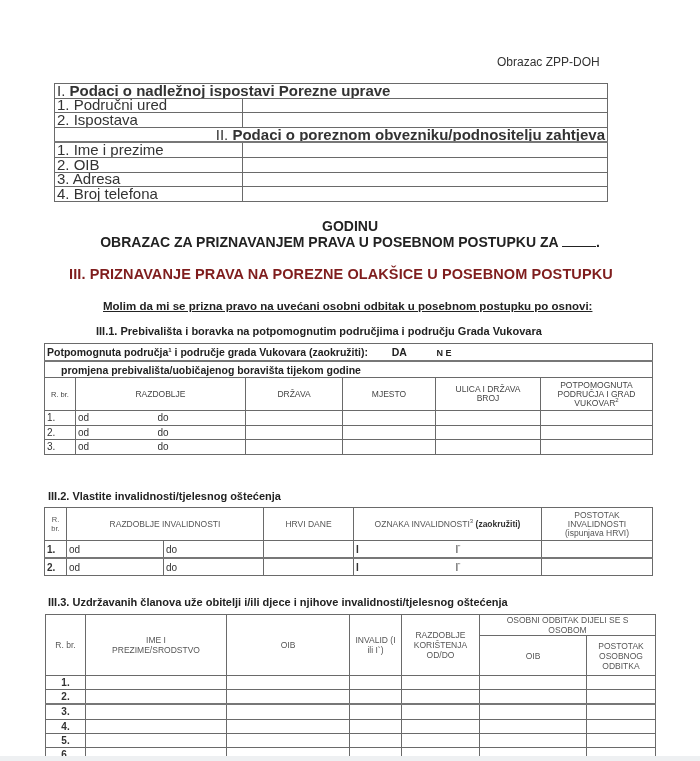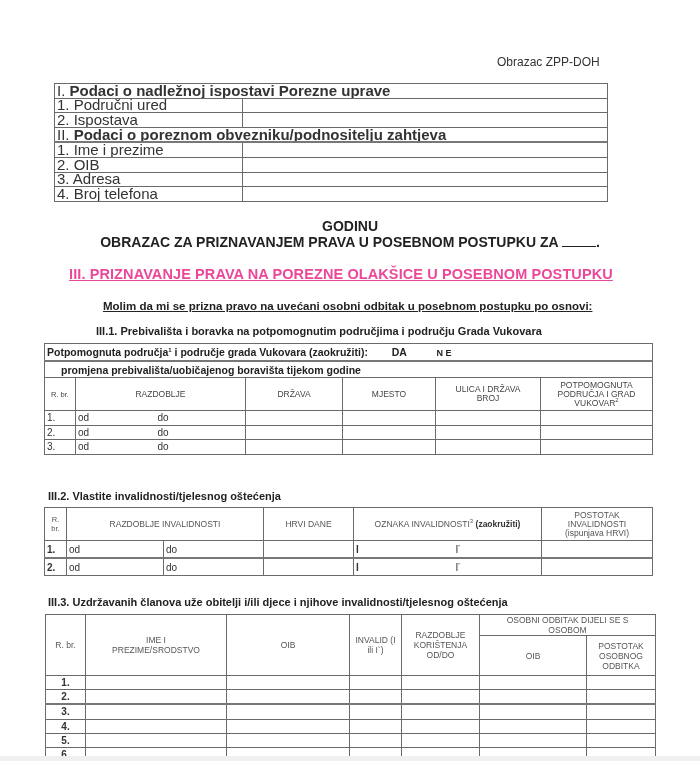--- a/index.html
+++ b/index.html
@@ -6,21 +6,21 @@
   body{width:700px;height:761px;position:relative;overflow:hidden;font-family:"Liberation Sans",sans-serif;color:#222;}
   .abs{position:absolute;}
   .form-code{left:497px;top:55px;font-size:12px;color:#333;}
   table{border-collapse:collapse;position:absolute;table-layout:fixed;}
   td,th{border:1px solid #6a6a6a;padding:0 2px;font-weight:normal;vertical-align:middle;overflow:hidden;white-space:nowrap;}
   .t1{left:54px;top:83px;width:554px;border:1.5px solid #777;}
   .t1 td{height:13.6px;font-size:15px;line-height:12px;color:#333;}
   .t1 .sec{font-weight:bold;}
   .t1 .sec .roman{font-weight:normal;}
   .title{left:0;width:700px;text-align:center;top:218px;font-size:14px;font-weight:bold;line-height:16px;color:#222;}
-  .sec3{left:69px;top:266px;font-size:14.5px;font-weight:bold;color:#ec4899;letter-spacing:0.1px;text-decoration:underline;}
+  .sec3{left:69px;top:266px;font-size:14.5px;font-weight:bold;color:#7f1d1d;letter-spacing:0.1px;}
   .molim{left:71px;top:300px;font-size:11.5px;font-weight:bold;text-decoration:underline;color:#222;padding-left:32px;}
   .h31{left:52px;top:325px;font-size:11px;font-weight:bold;color:#222;padding-left:44px;}
   .t2{left:44px;top:343px;width:609px;border:1.5px solid #777;}
   .t2 td{font-size:8.5px;color:#444;}
   .t2 .bold{font-weight:bold;font-size:10.5px;color:#222;}
   .t2 .hdr td{text-align:center;height:32px;white-space:normal;line-height:9px;font-size:8.5px;}
   .t2 .row td{height:13.5px;font-size:10px;color:#333;}
   .h32{left:48px;top:490px;font-size:11px;font-weight:bold;color:#222;}
   .t3{left:44px;top:507px;width:609px;border:1.5px solid #777;}
   .t3 .hdr td{height:32px;text-align:center;white-space:normal;line-height:9px;font-size:8.5px;color:#555;}
@@ -50,21 +50,21 @@
   </tr>
   <tr>
     <td>1. Područni ured</td>
     <td></td>
   </tr>
   <tr>
     <td>2. Ispostava</td>
     <td></td>
   </tr>
   <tr>
-    <td colspan="2" class="sec" style="border-bottom:2px solid #777;"><span class="roman">II.</span> <span>Podaci o poreznom obvezniku/podnositelju zahtjeva</span></td>
+    <td colspan="2" class="sec" style="border-bottom:2px solid #777;text-align:right;"><span class="roman">II.</span> <span>Podaci o poreznom obvezniku/podnositelju zahtjeva</span></td>
   </tr>
   <tr>
     <td>1. Ime i prezime</td>
     <td></td>
   </tr>
   <tr>
     <td>2. OIB</td>
     <td></td>
   </tr>
   <tr>

